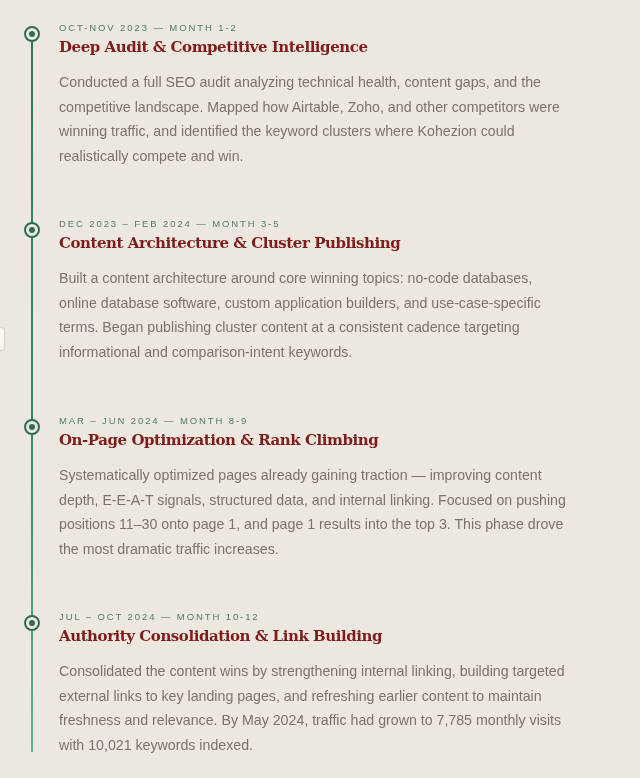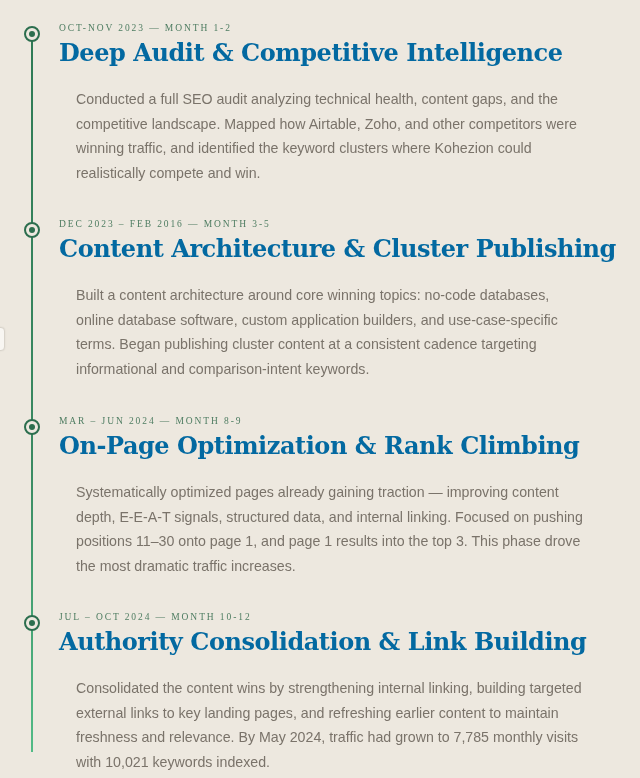--- a/index.html
+++ b/index.html
@@ -63,46 +63,46 @@
       top: 3px;
       width: 6px;
       height: 6px;
       border-radius: 50%;
       background: #2c6e4e;
     }
     .phase-label {
       position: absolute;
       left: 59px;
       top: 0;
-      font-family: Liberation Serif, serif;
+      font-family: Liberation Sans, sans-serif;
       font-size: 9.5px;
       letter-spacing: 1.9px;
       color: #4f7d62;
       white-space: nowrap;
       line-height: 14px;
     }
     .phase-title {
       position: absolute;
       left: 59px;
-      top: 18px;
+      top: 12px;
       margin: 0;
       font-family: "DejaVu Serif", "Liberation Serif", serif;
       font-weight: bold;
-      font-size: 24px;
+      font-size: 15px;
       letter-spacing: -0.45px;
-      color: #0369a1;
+      color: #7f1d1d;
       white-space: nowrap;
       line-height: 28px;
     }
     .phase-body {
       position: absolute;
       left: 59px;
       top: 49px;
       width: 510px;
-      margin: 17px;
+      margin: 0;
       font-family: "Liberation Sans", sans-serif;
       font-size: 14.2px;
       line-height: 24.5px;
       color: #7a736a;
     }
   </style>
 </head>
 <body>
 
 <div class="edge-tab"></div>
@@ -112,21 +112,21 @@
 
   <div class="phase" style="top:21px;">
     <span class="marker"></span>
     <div class="phase-label">OCT-NOV 2023 — MONTH 1-2</div>
     <h3 class="phase-title">Deep Audit &amp; Competitive Intelligence</h3>
     <p class="phase-body">Conducted a full SEO audit analyzing technical health, content gaps, and the competitive landscape. Mapped how Airtable, Zoho, and other competitors were winning traffic, and identified the keyword clusters where Kohezion could realistically compete and win.</p>
   </div>
 
   <div class="phase" style="top:217px;">
     <span class="marker"></span>
-    <div class="phase-label">DEC 2023 – FEB 2016 — MONTH 3-5</div>
+    <div class="phase-label">DEC 2023 – FEB 2024 — MONTH 3-5</div>
     <h3 class="phase-title">Content Architecture &amp; Cluster Publishing</h3>
     <p class="phase-body">Built a content architecture around core winning topics: no-code databases, online database software, custom application builders, and use-case-specific terms. Began publishing cluster content at a consistent cadence targeting informational and comparison-intent keywords.</p>
   </div>
 
   <div class="phase" style="top:414px;">
     <span class="marker"></span>
     <div class="phase-label">MAR – JUN 2024 — MONTH 8-9</div>
     <h3 class="phase-title">On-Page Optimization &amp; Rank Climbing</h3>
     <p class="phase-body">Systematically optimized pages already gaining traction — improving content depth, E-E-A-T signals, structured data, and internal linking. Focused on pushing positions 11–30 onto page 1, and page 1 results into the top 3. This phase drove the most dramatic traffic increases.</p>
   </div>

